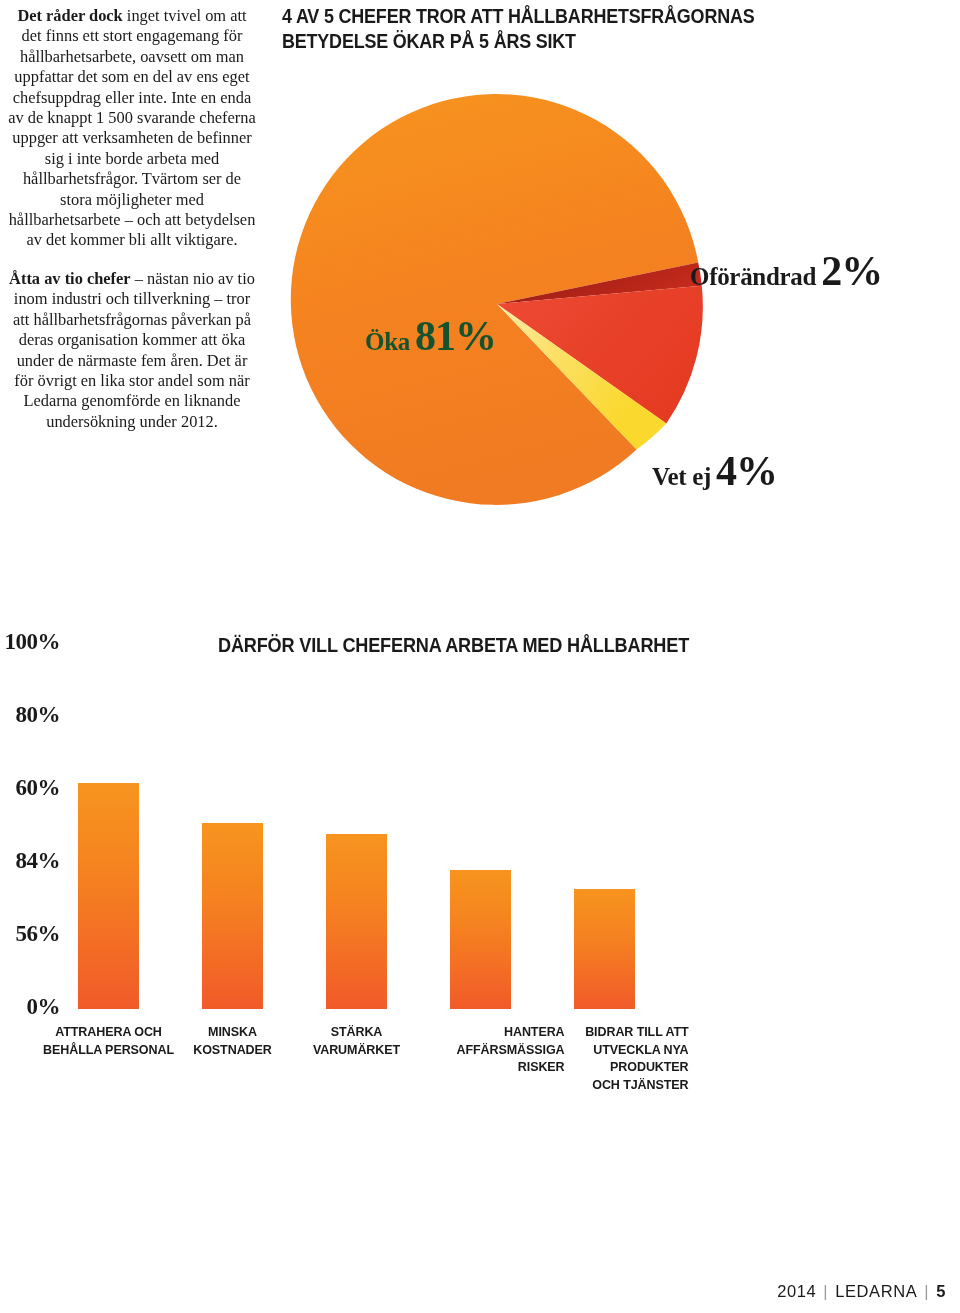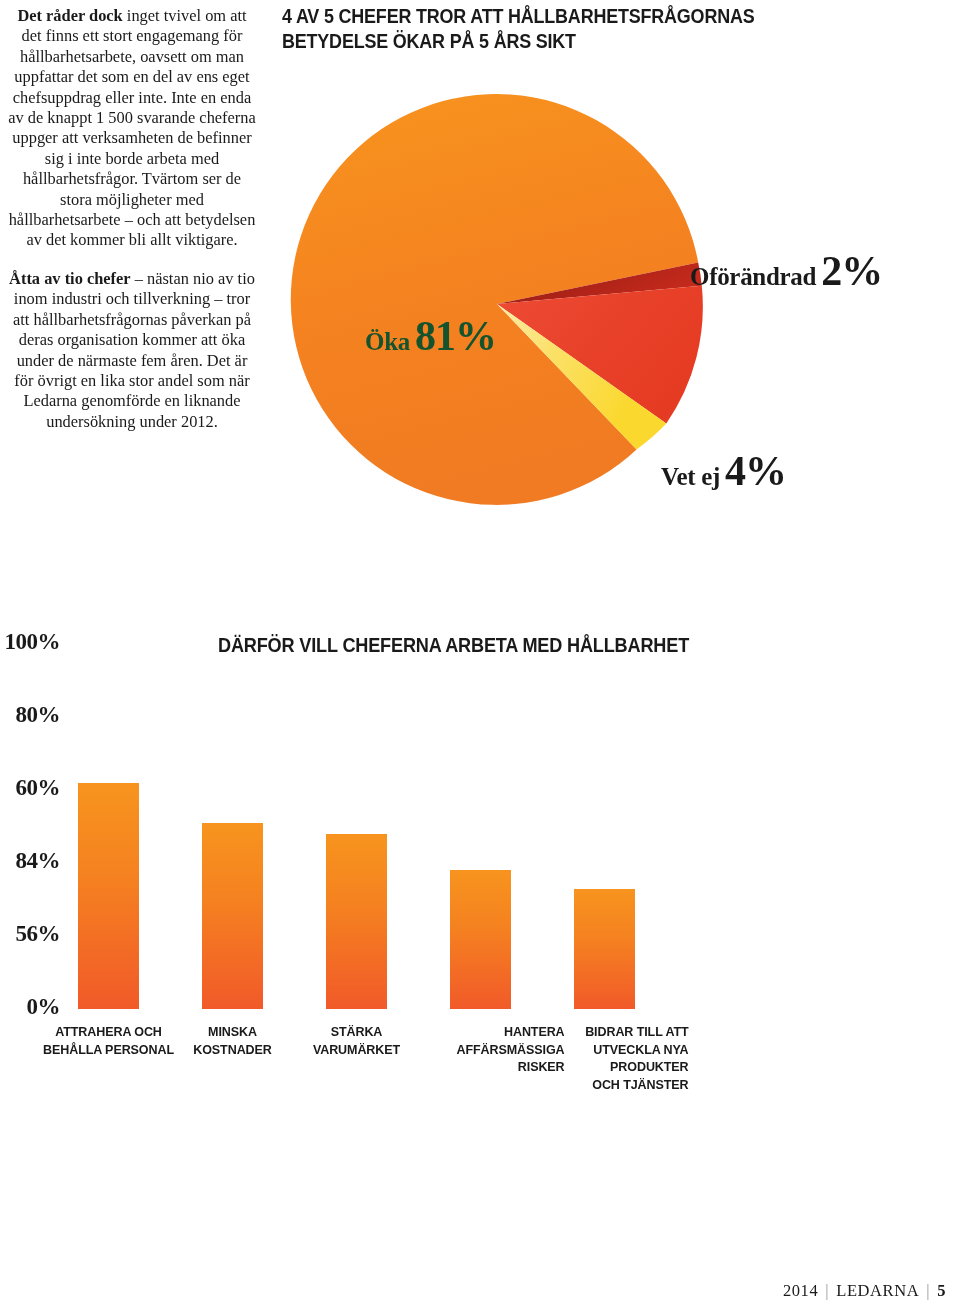--- a/index.html
+++ b/index.html
@@ -83,21 +83,21 @@
     letter-spacing: -1px;
     margin-left: 5px;
   }
   .pie-callout {
     position: absolute;
     color: #1a1a1a;
     white-space: nowrap;
   }
   #callout-oforandrad { left: 408px; top: 183px; }
   #callout-minska     { left: 428px; top: 283px; }
-  #callout-vetej      { left: 379px; top: 383px; }
+  #callout-vetej      { left: 370px; top: 383px; }
 
   
   #bar-block {
     position: absolute;
     left: 0px;
     top: 620px;
     width: 960px;
     height: 510px;
   }
   #bar-title {
@@ -153,21 +153,21 @@
     color: #1a1a1a;
     transform: scaleX(0.95);
   }
   .bar-label.align-right { text-align: right; }
 
   
   #footer {
     position: absolute;
     right: 14px;
     bottom: 12px;
-    font-family: Liberation Serif, serif;
+    font-family: Liberation Sans, sans-serif;
     font-size: 16.5px;
     color: #1a1a1a;
     letter-spacing: 0.6px;
     white-space: nowrap;
   }
   #footer .sep {
     color: #9a9a9a;
     margin: 0 7px;
     font-weight: normal;
   }

